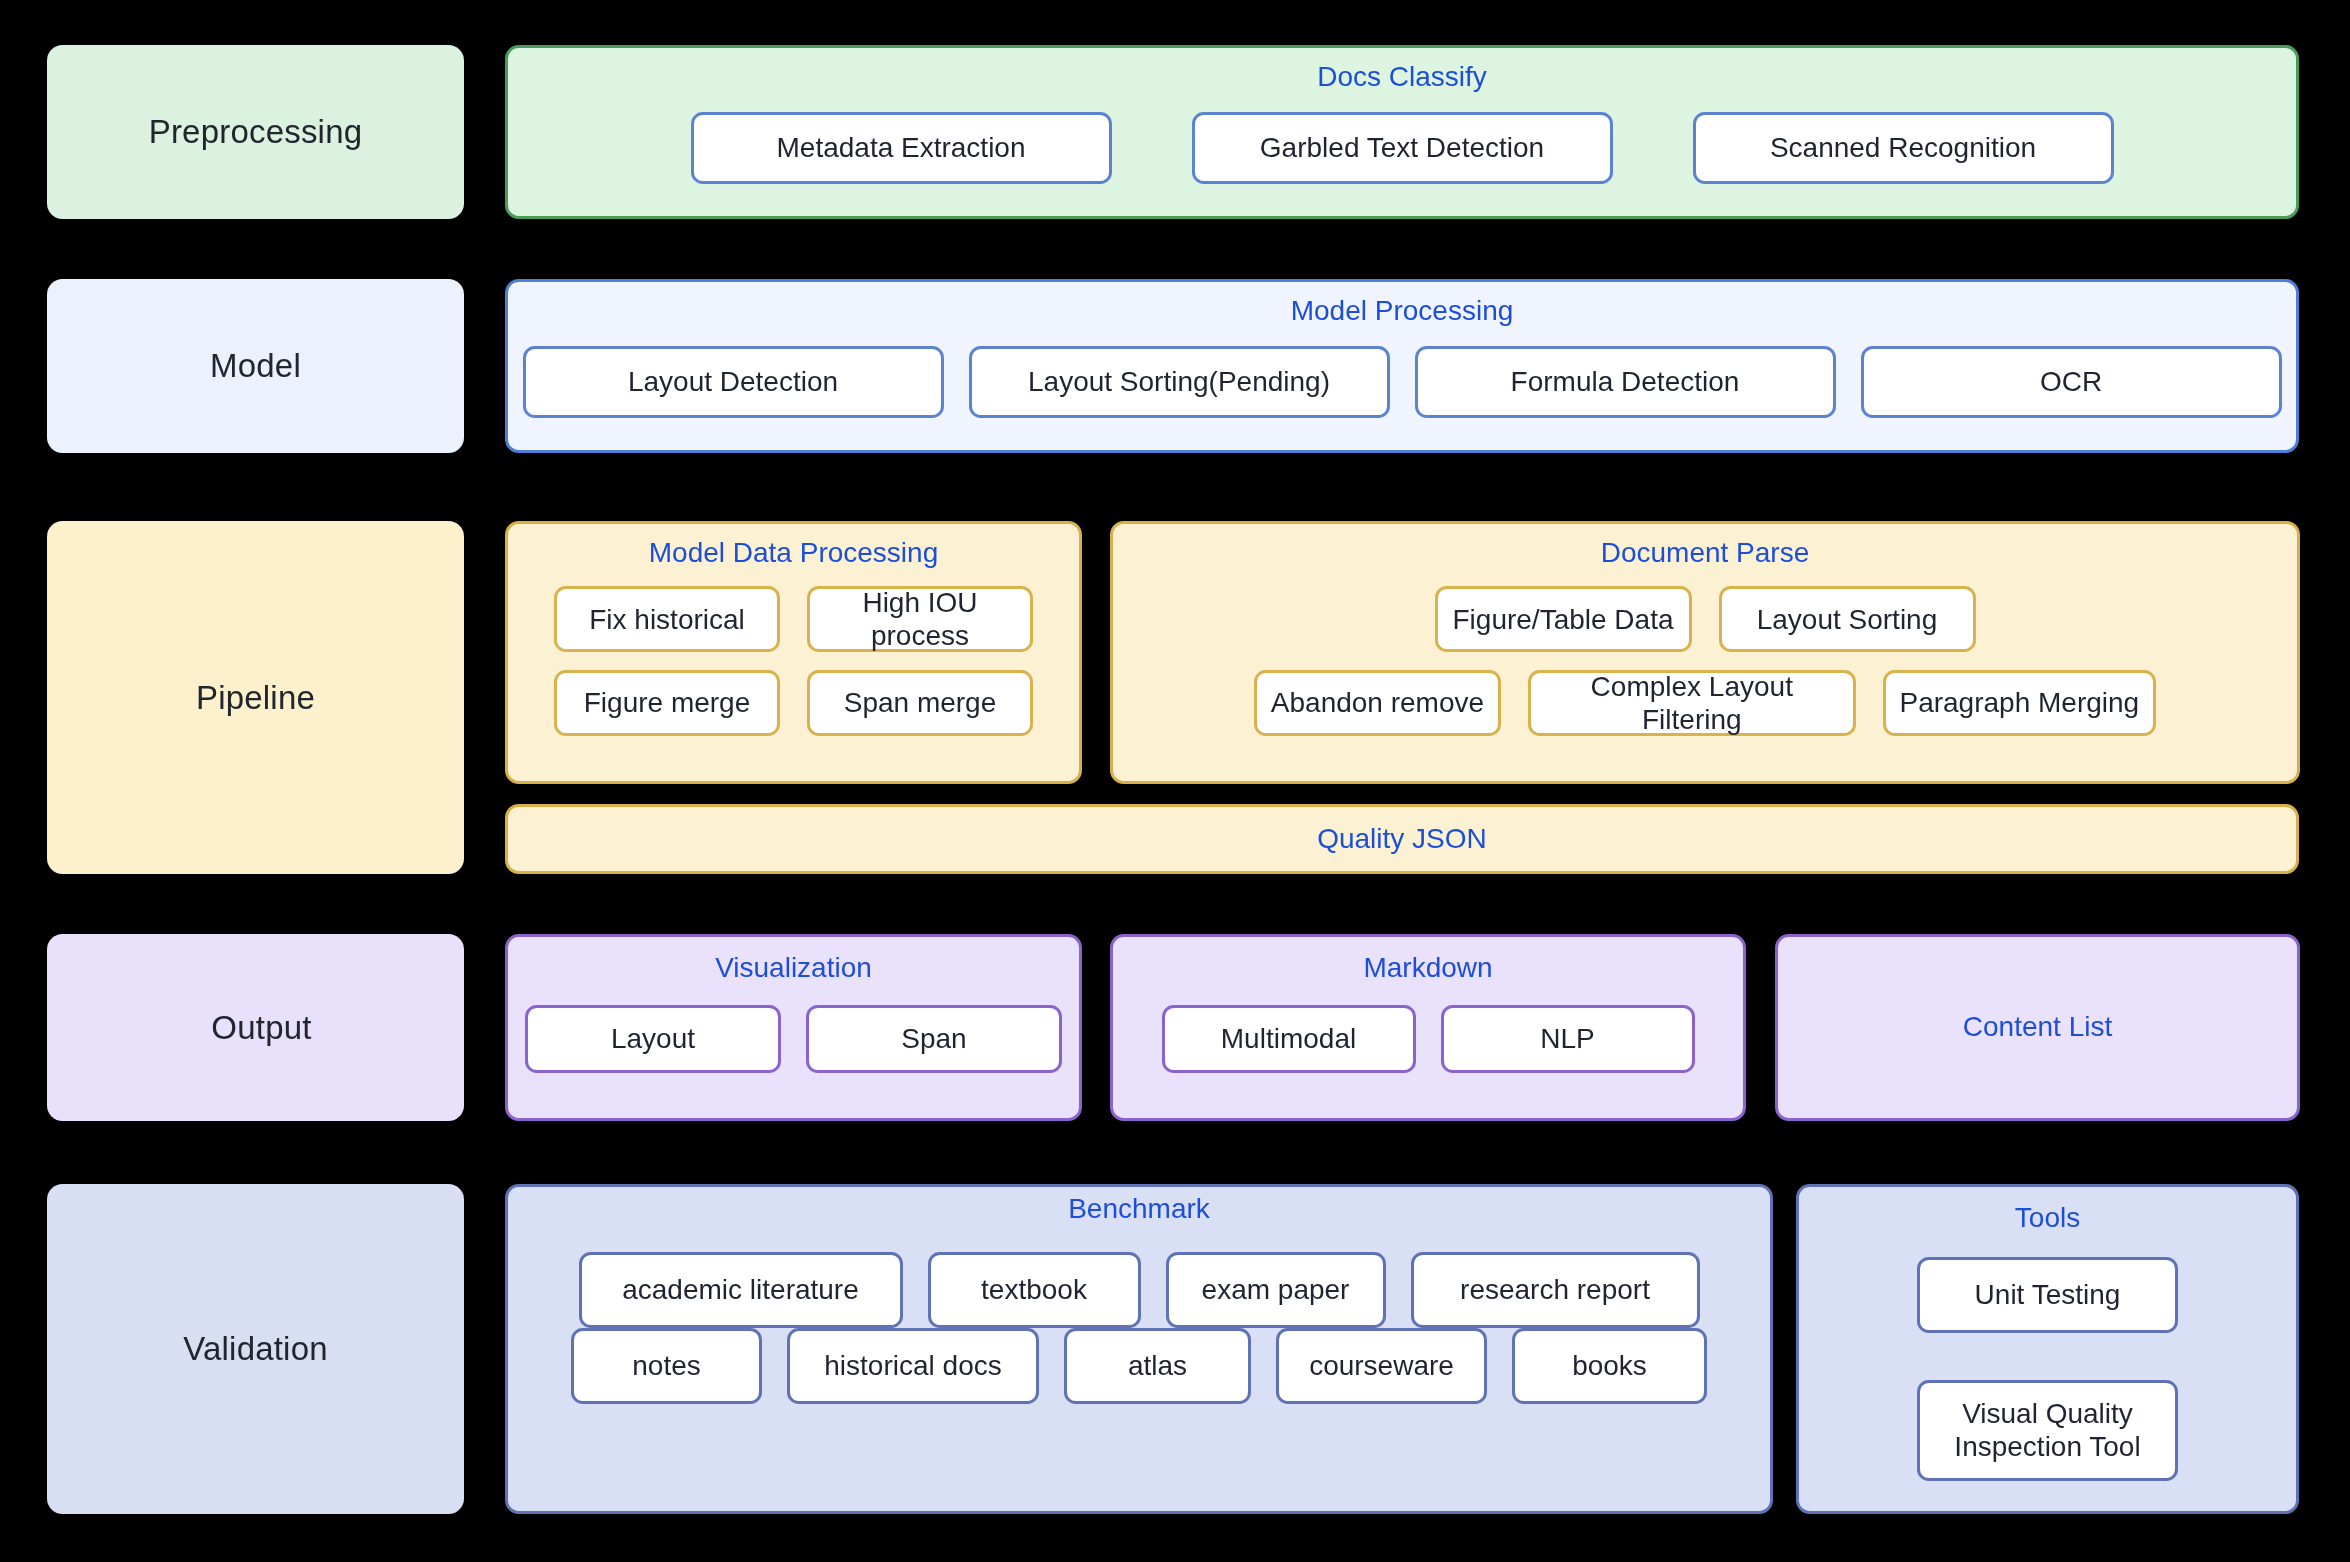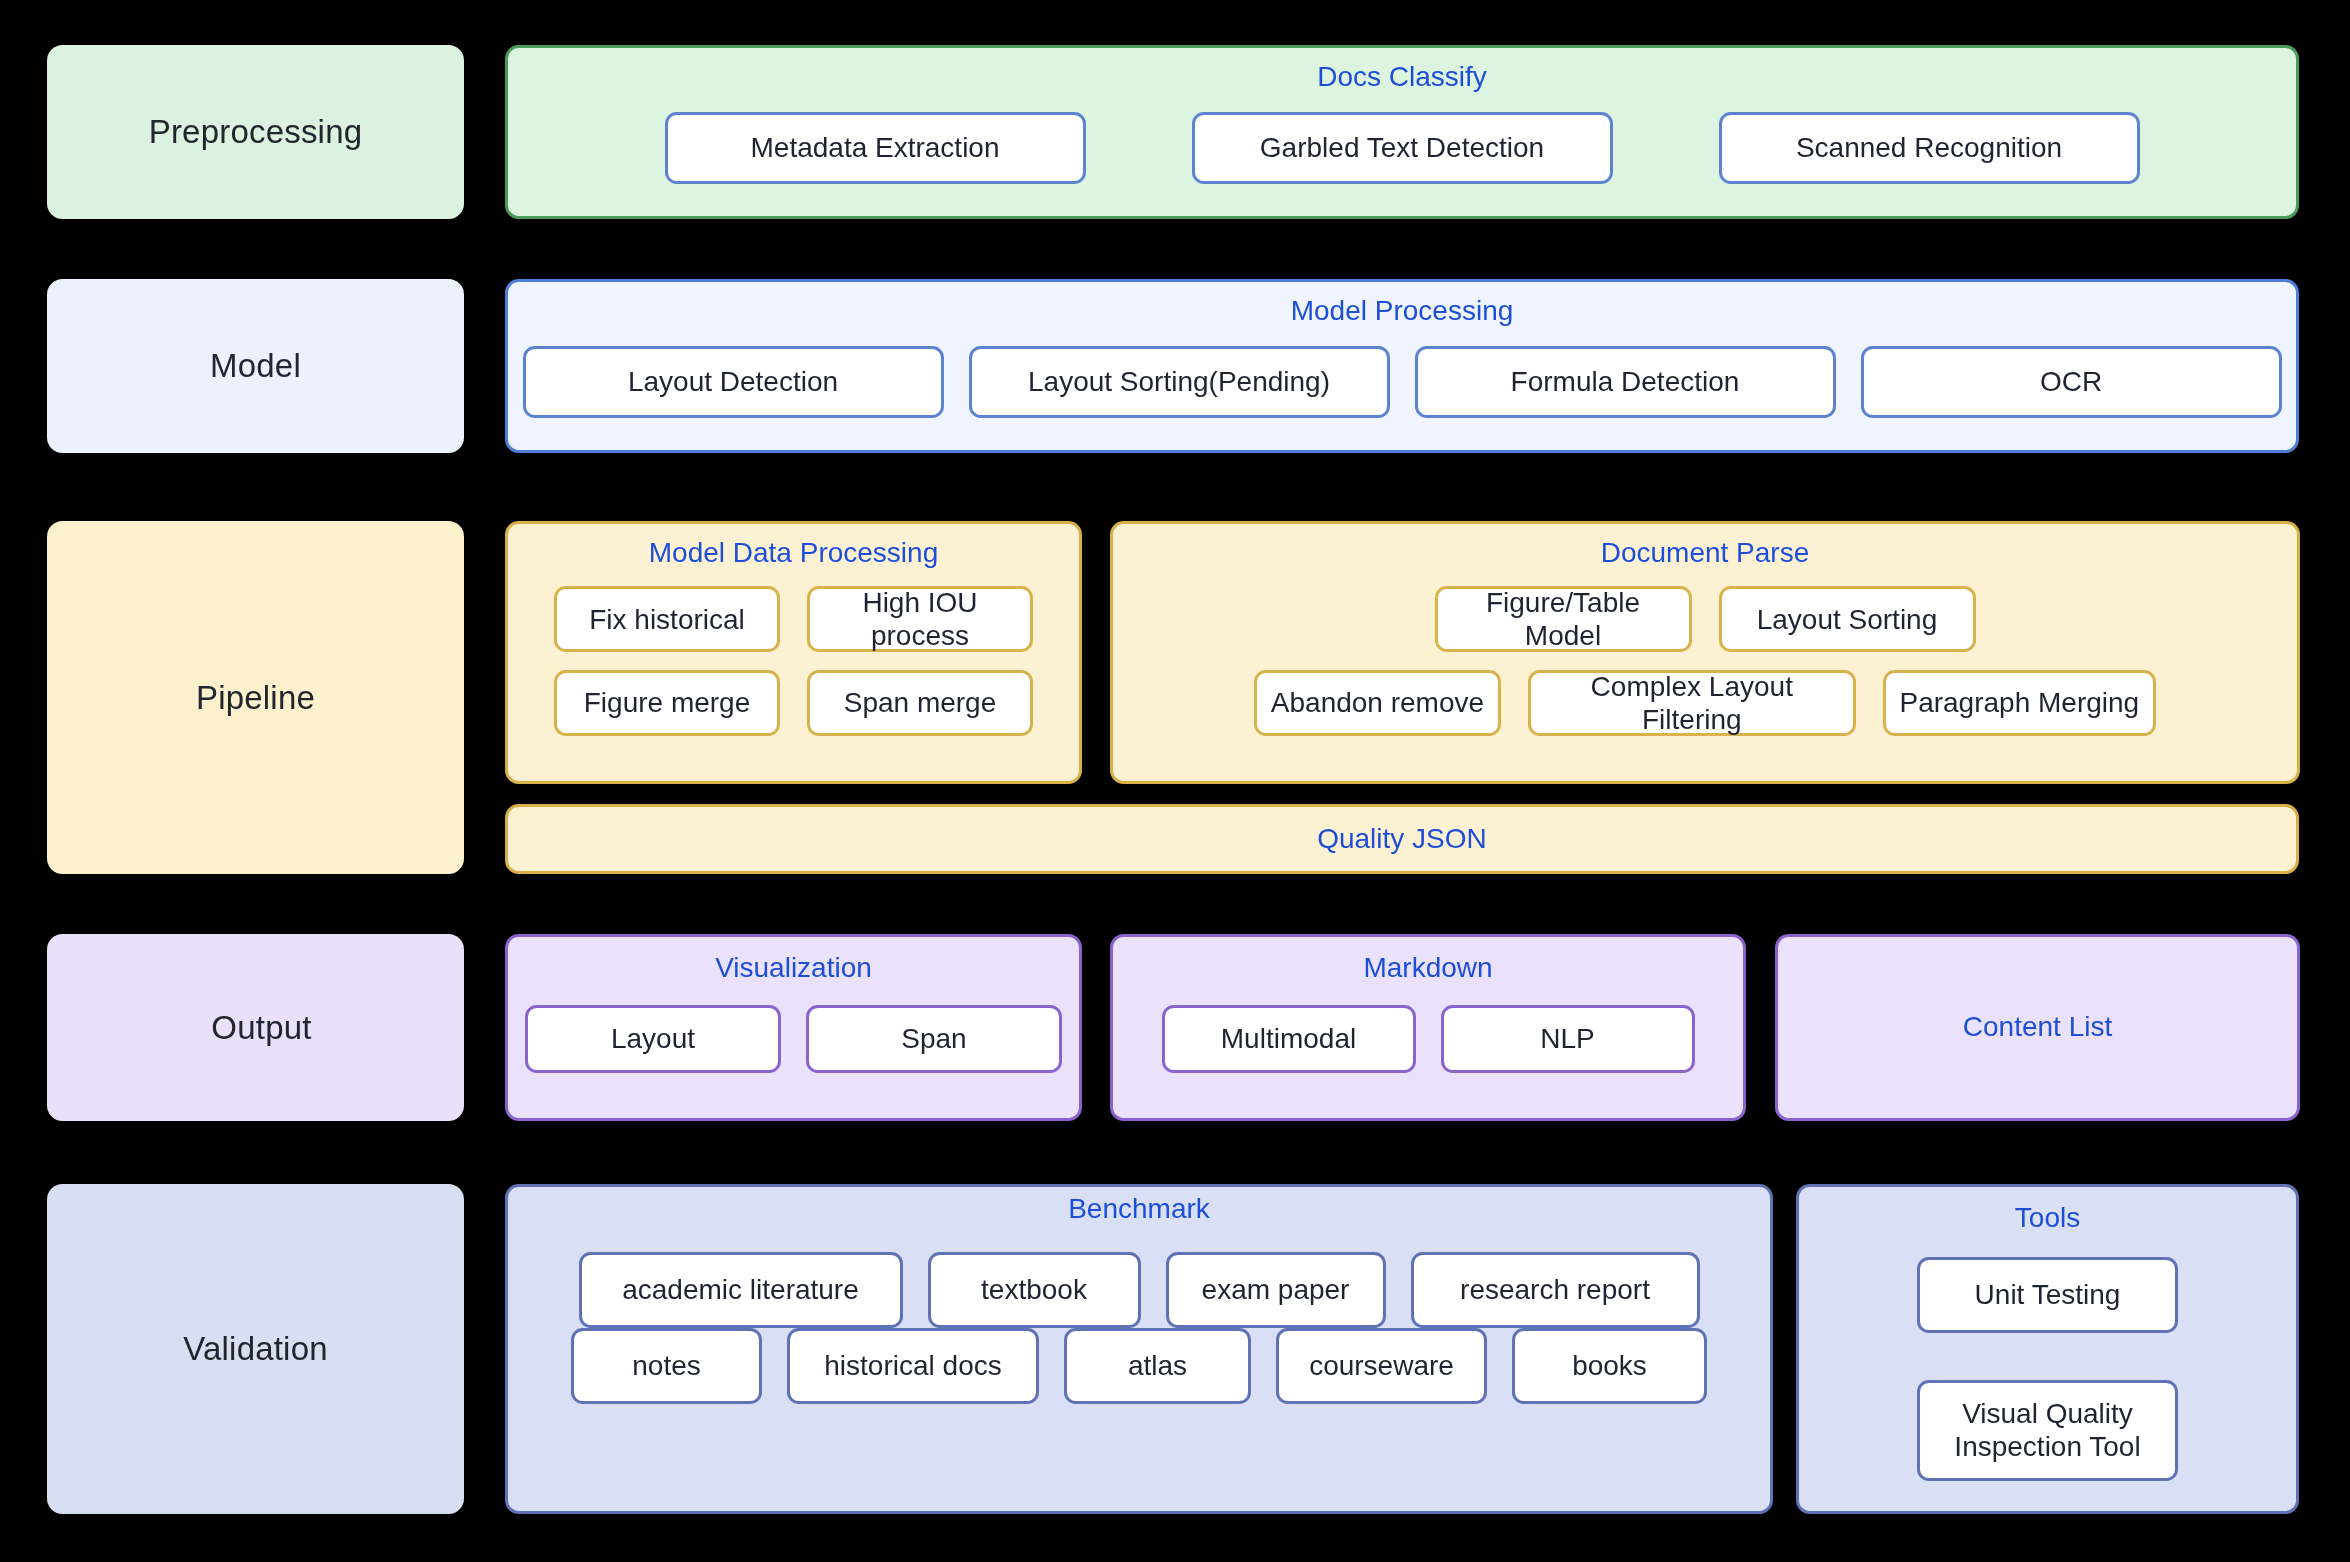--- a/index.html
+++ b/index.html
@@ -104,21 +104,21 @@
   .c-peri-label  { background: #d9dff3; }
   .c-peri-group  { background: #d9dff4; border-color: #5f72b5; }
   .chip-peri     { border-color: #5f72b5; }
 
   
   #label-preprocessing { top: 45px;  height: 174px; }
   #group-docs-classify {
     top: 45px; left: 505px; width: 1794px; height: 174px;
     padding-top: 13.7px;
   }
-  #group-docs-classify .chip-row { margin-top: 19.5px; gap: 106px; align-items: flex-end; }
+  #group-docs-classify .chip-row { margin-top: 19.5px; gap: 80px; align-items: flex-end; }
   #group-docs-classify .chip { width: 421px; height: 72px; }
 
   
   #label-model { top: 279px; height: 174px; }
   #group-model-processing {
     top: 279px; left: 505px; width: 1794px; height: 174px;
     padding-top: 13.7px;
   }
   #group-model-processing .chip-row { margin-top: 19.5px; gap: 25px; }
   #group-model-processing .chip { width: 421px; height: 72px; }
@@ -233,21 +233,21 @@
     </div>
     <div class="chip-row">
       <div class="chip chip-gold">Figure merge</div>
       <div class="chip chip-gold">Span merge</div>
     </div>
   </div>
 
   <div class="group c-yellow-group" id="group-document-parse">
     <div class="group-title">Document Parse</div>
     <div class="chip-row">
-      <div class="chip chip-gold">Figure/Table Model</div>
+      <div class="chip chip-gold">Figure/Table Data</div>
       <div class="chip chip-gold">Layout Sorting</div>
     </div>
     <div class="chip-row">
       <div class="chip chip-gold">Abandon remove</div>
       <div class="chip chip-gold wide">Complex Layout Filtering</div>
       <div class="chip chip-gold">Paragraph Merging</div>
     </div>
   </div>
 
   <div class="group c-yellow-group" id="group-middle-json">

